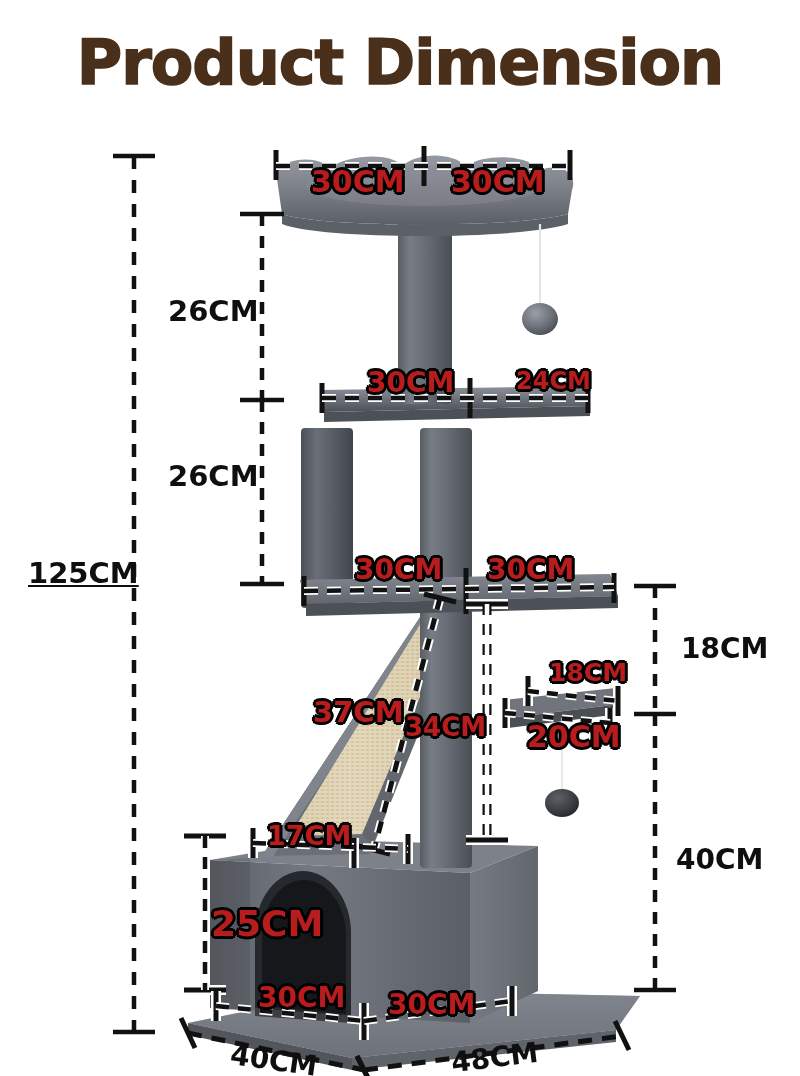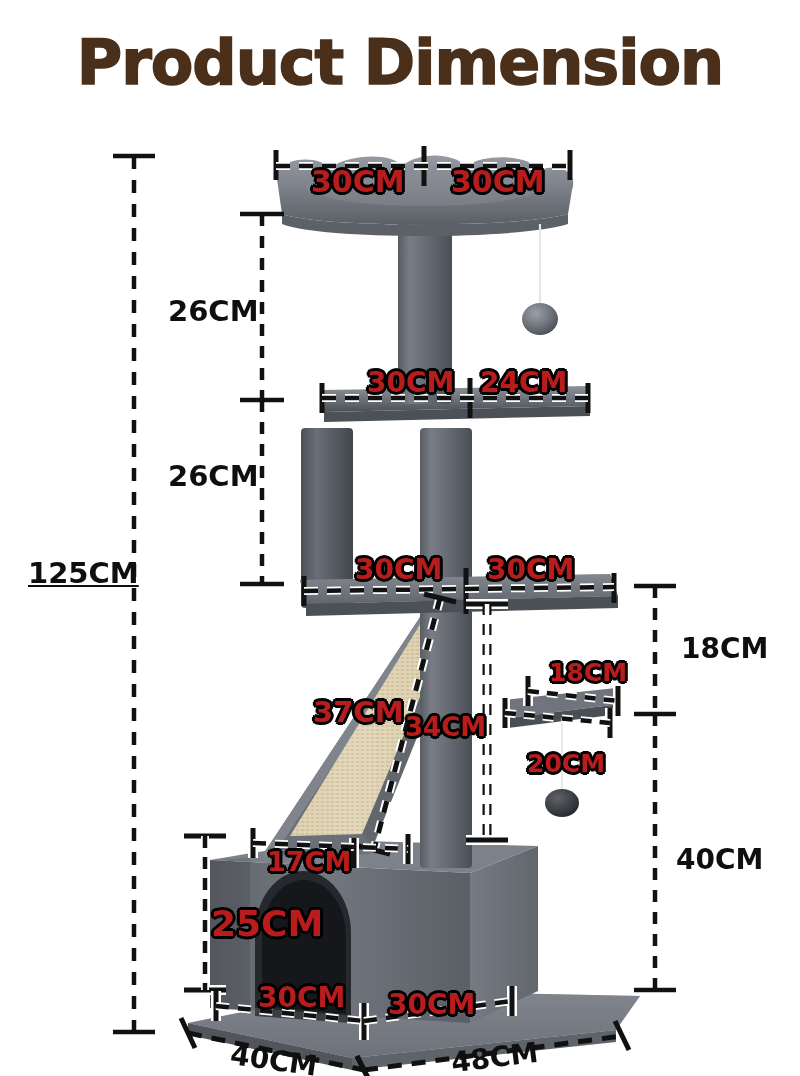--- a/index.html
+++ b/index.html
@@ -360,39 +360,39 @@
   <div class="lbl out" style="left:451px;top:139px;font-size:30px;">30CM</div>
 
   <div class="lbl blk" style="left:168px;top:269px;font-size:29px;">26CM</div>
 
   <div class="lbl blk" style="left:168px;top:434px;font-size:29px;">26CM</div>
 
   <div class="lbl blk" style="left:28px;top:531px;font-size:29px;text-decoration:underline;">125CM</div>
 
   <div class="lbl out" style="left:367px;top:341px;font-size:28px;">30CM</div>
 
-  <div class="lbl out" style="left:480px;top:341px;font-size:28px;">24CM</div>
+  <div class="lbl out" style="left:516px;top:341px;font-size:24px;">24CM</div>
 
   <div class="lbl out" style="left:355px;top:528px;font-size:28px;">30CM</div>
 
   <div class="lbl out" style="left:487px;top:528px;font-size:28px;">30CM</div>
 
   <div class="lbl out" style="left:313px;top:670px;font-size:29px;">37CM</div>
 
   <div class="lbl out" style="left:405px;top:686px;font-size:26px;text-align:right;">34CM</div>
 
   <div class="lbl out" style="left:549px;top:632px;font-size:25px;">18CM</div>
 
-  <div class="lbl out" style="left:527px;top:723px;font-size:25px;">20CM</div>
+  <div class="lbl out" style="left:527px;top:694px;font-size:30px;">20CM</div>
 
   <div class="lbl blk" style="left:681px;top:607px;font-size:28px;">18CM</div>
 
   <div class="lbl blk" style="left:676px;top:818px;font-size:28px;">40CM</div>
 
-  <div class="lbl out" style="left:267px;top:820px;font-size:27px;">17CM</div>
+  <div class="lbl out" style="left:267px;top:794px;font-size:27px;">17CM</div>
 
   <div class="lbl out" style="left:211px;top:878px;font-size:36px;">25CM</div>
 
   <div class="lbl out" style="left:258px;top:956px;font-size:28px;">30CM</div>
 
   <div class="lbl out" style="left:388px;top:963px;font-size:28px;">30CM</div>
 
   <div class="lbl blk" style="left:230px;top:1019px;font-size:28px;transform:rotate(8deg);">40CM</div>
 
   <div class="lbl blk" style="left:451px;top:1016px;font-size:28px;transform:rotate(-7deg);">48CM</div>

